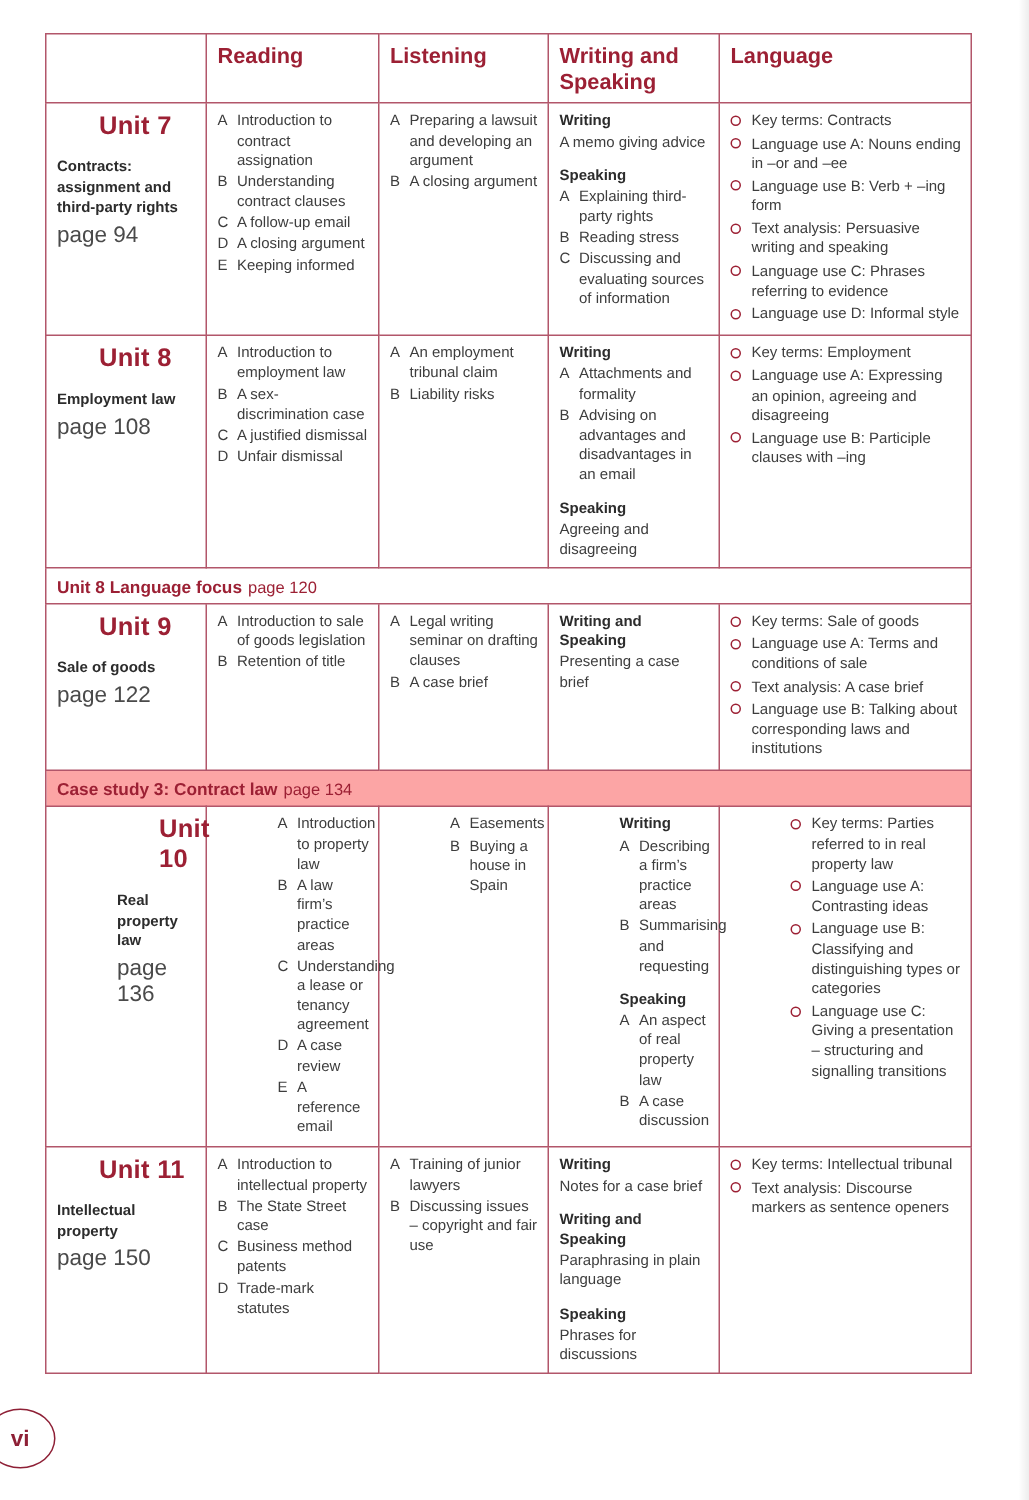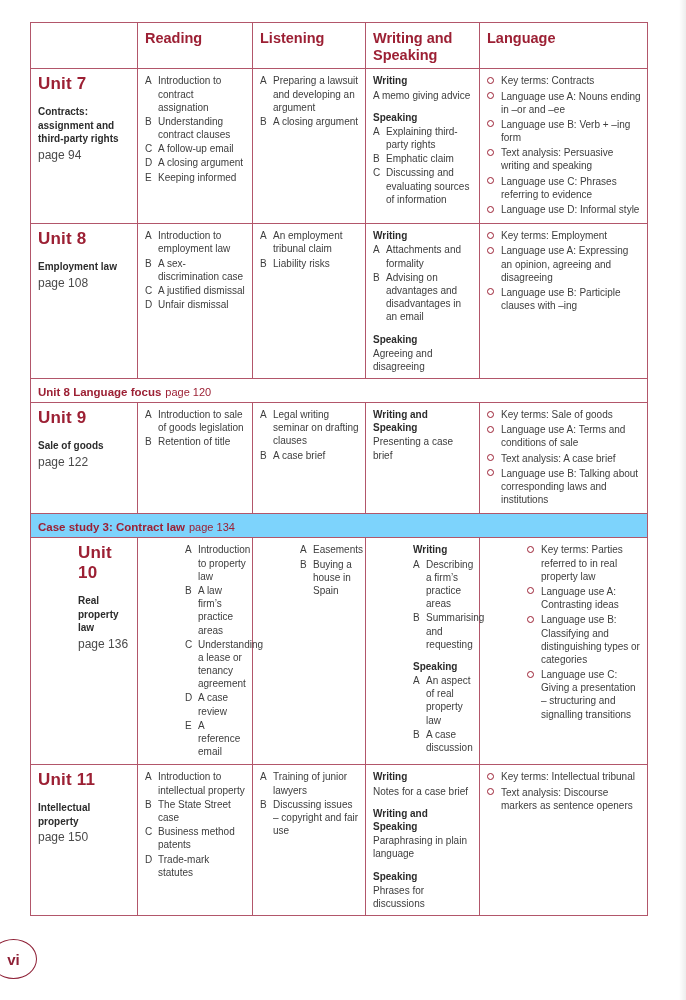--- a/index.html
+++ b/index.html
@@ -17,41 +17,41 @@
 
   tr.r-head td { height: 43px; padding-top: 7px; }
   .head-label { color: #9c2034; font-weight: bold; font-size: 14.5px; line-height: 1.15; }
 
   tr.r-unit7 td  { height: 145px; }
   tr.r-unit8 td  { height: 134px; }
   tr.r-unit9 td  { height: 100px; }
   tr.r-unit10 td { height: 140px; padding-left: 47px; }
   tr.r-unit11 td { height: 115px; }
 
-  .unit-name { color: #9c2034; font-weight: bold; font-size: 17px; letter-spacing: 0.2px; }
+  .unit-name { color: #9c2034; font-weight: bold; font-size: 17px; letter-spacing: 0.2px; margin-left: 28px; }
   .unit-sub  { color: #2c2c2c; font-weight: bold; font-size: 10px; line-height: 1.35; margin-top: 11px; }
-  .unit-page { color: #4a4a4a; font-size: 12px; margin-top: 2px; }
+  .unit-page { color: #4a4a4a; font-size: 15px; margin-top: 2px; }
 
   .entry { display: flex; font-size: 10px; color: #3d3d3d; line-height: 1.32; margin-bottom: 1px; }
   .letter { width: 13px; flex: none; }
   .etext  { flex: 1; }
   .plainline { font-size: 10px; color: #3d3d3d; line-height: 1.32; }
 
   .ws-head { font-size: 10px; font-weight: bold; color: #2c2c2c; line-height: 1.32; margin-bottom: 1px; }
   .ws-gap { margin-top: 9px; }
 
   .lang-item { display: flex; font-size: 10px; color: #3d3d3d; line-height: 1.32; margin-bottom: 2px; }
   .bullet { width: 7px; height: 7px; border: 1.3px solid #9c2034; border-radius: 50%;
             flex: none; margin-top: 2.5px; margin-right: 7px; background: #fff; }
   .ltext { flex: 1; }
 
   tr.r-focus td, tr.r-cs td { height: 20px; padding: 3px 7px 2px 7px; }
   .focus-label { color: #9c2034; font-weight: bold; font-size: 11.5px; }
   .focus-page  { color: #9c2034; font-size: 11px; margin-left: 4px; }
-  tr.r-cs td { background: #7dd3fc; }
+  tr.r-cs td { background: #fca5a5; }
 
   .page-badge { position: absolute; left: -10px; top: 939px; width: 47px; height: 40px;
                 border: 1.6px solid #8e2036; border-radius: 50%; background: #fff;
                 display: flex; align-items: center; justify-content: center; }
   .page-badge span { color: #8e2036; font-weight: bold; font-size: 15px; }
 </style>
 </head>
 <body>
 
 <div class="page">
@@ -122,21 +122,21 @@
       <td>
         <div class="ws-head">Writing</div>
         <div class="plainline">A memo giving advice</div>
         <div class="ws-head ws-gap">Speaking</div>
         <div class="entry">
               <span class="letter">A</span>
               <span class="etext">Explaining third-party rights</span>
             </div>
         <div class="entry">
               <span class="letter">B</span>
-              <span class="etext">Emphatic claim</span>
+              <span class="etext">Reading stress</span>
             </div>
         <div class="entry">
               <span class="letter">C</span>
               <span class="etext">Discussing and evaluating sources of information</span>
             </div>
       </td>
       <td>
         <div class="lang-item">
               <span class="bullet"></span>
               <span class="ltext">Key terms: Contracts</span>

